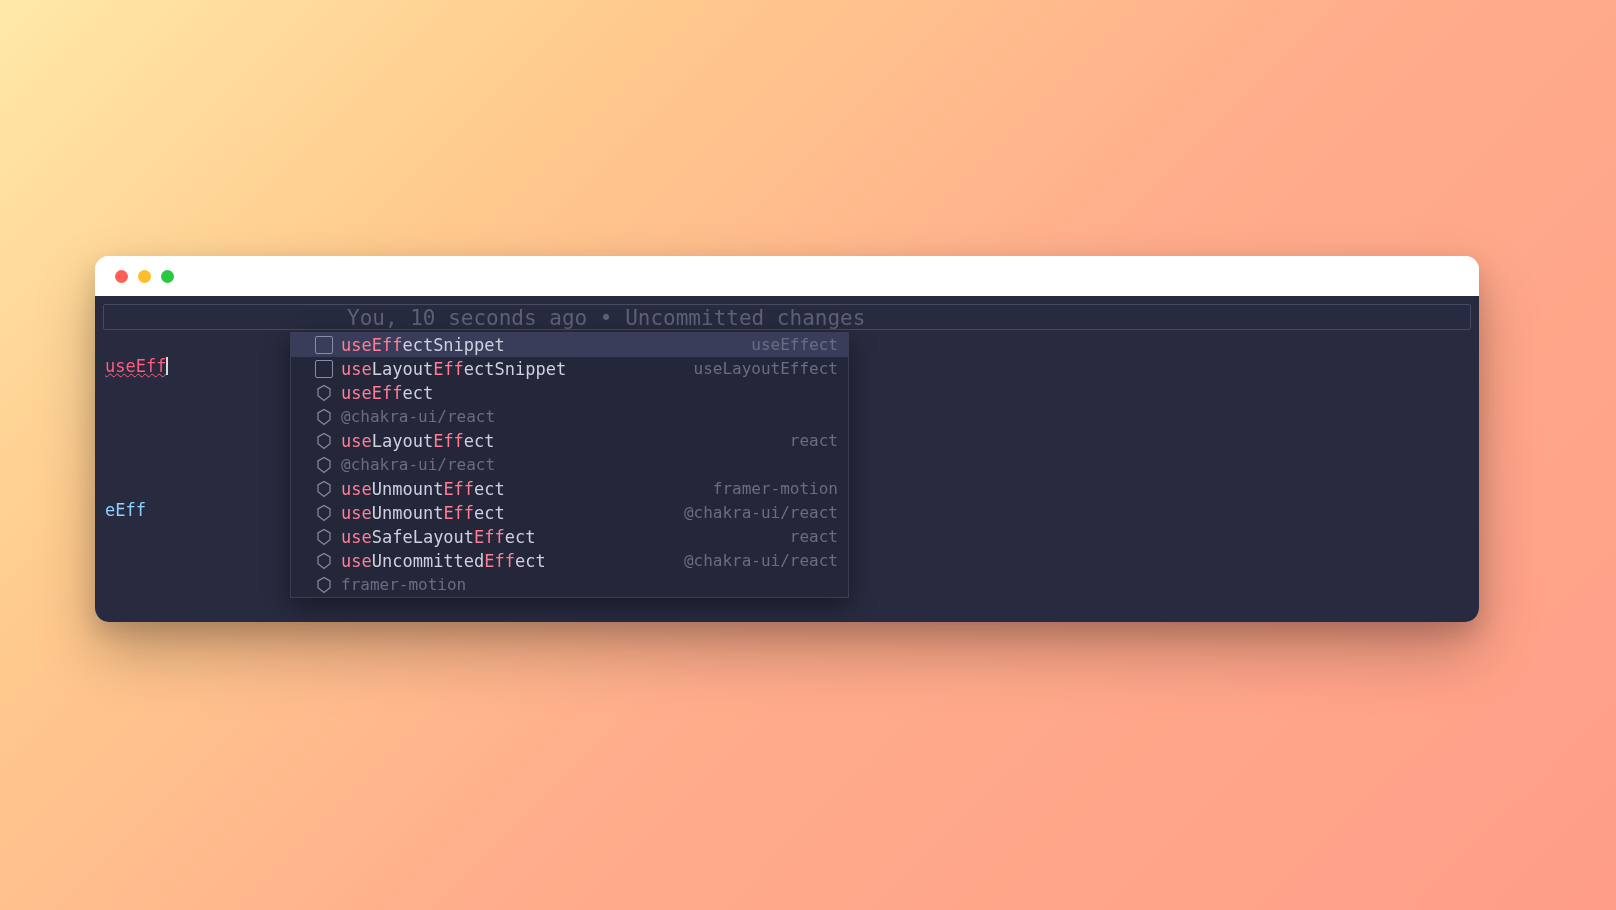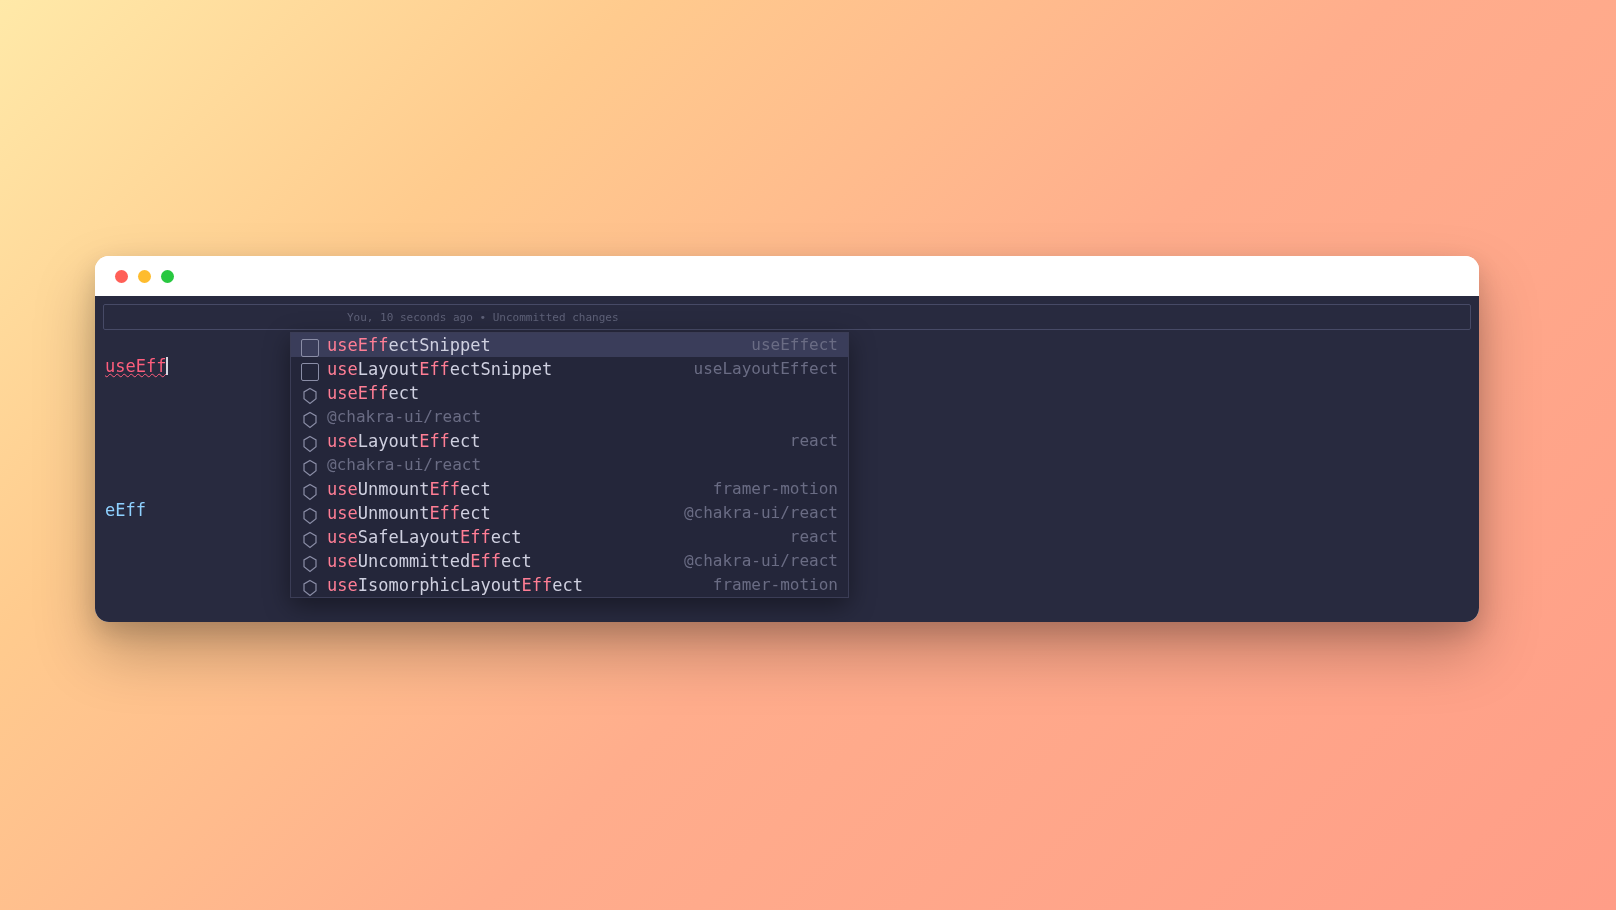--- a/index.html
+++ b/index.html
@@ -70,39 +70,39 @@
     height: 18px;
     background: #d7d8e2;
     vertical-align: -2px;
     margin-left: 0px;
   }
   .blame {
     position: absolute;
     left: 252px;
     top: 10px;
     color: #5e6178;
-    font-size: 11px;
+    font-size: 21px;
   }
 
   
   .autocomplete {
     position: absolute;
     left: 195px;
     top: 36px;
     width: 559px;
     background: rgba(36,38,58,0.96);
     border: 1px solid #3b3d56;
     box-shadow: 0 8px 24px rgba(0,0,0,0.4);
     font-size: 17px;
   }
   .ac-row {
     display: flex;
-    align-items: flex-end;
+    align-items: center;
     height: 24px;
-    padding: 0 10px 0 10px;
+    padding: 0 10px 0 24px;
     gap: 8px;
   }
   .ac-row.selected { background: #3a3d5a; }
   .ac-icon {
     width: 18px; height: 18px;
     border: 1.5px solid #8a8da6;
     flex-shrink: 0;
     display: flex; align-items: center; justify-content: center;
     font-size: 11px; color: #8a8da6;
   }
@@ -229,18 +229,17 @@
           </div>
           <div class="ac-label"><span class="m">use</span><span>Uncommitted</span><span class="m">Eff</span><span>ect</span></div>
           <div class="ac-detail">@chakra-ui/react</div>
         </div>
         <div class="ac-row">
           <div class="ac-icon hex">
             <svg viewBox="0 0 24 24" fill="none" stroke="#8a8da6" stroke-width="1.6">
               <path d="M12 2l8 4.6v9L12 22 4 15.6v-9L12 2z"></path>
             </svg>
           </div>
-          <div class="ac-label"><span class="m">use</span><span>IsomorphicLayout</span><span class="m">Eff</span><span>ect</span></div>
           <div class="ac-detail">framer-motion</div>
         </div>
       </div>
   </div>
 </div>
 
 </body></html>

